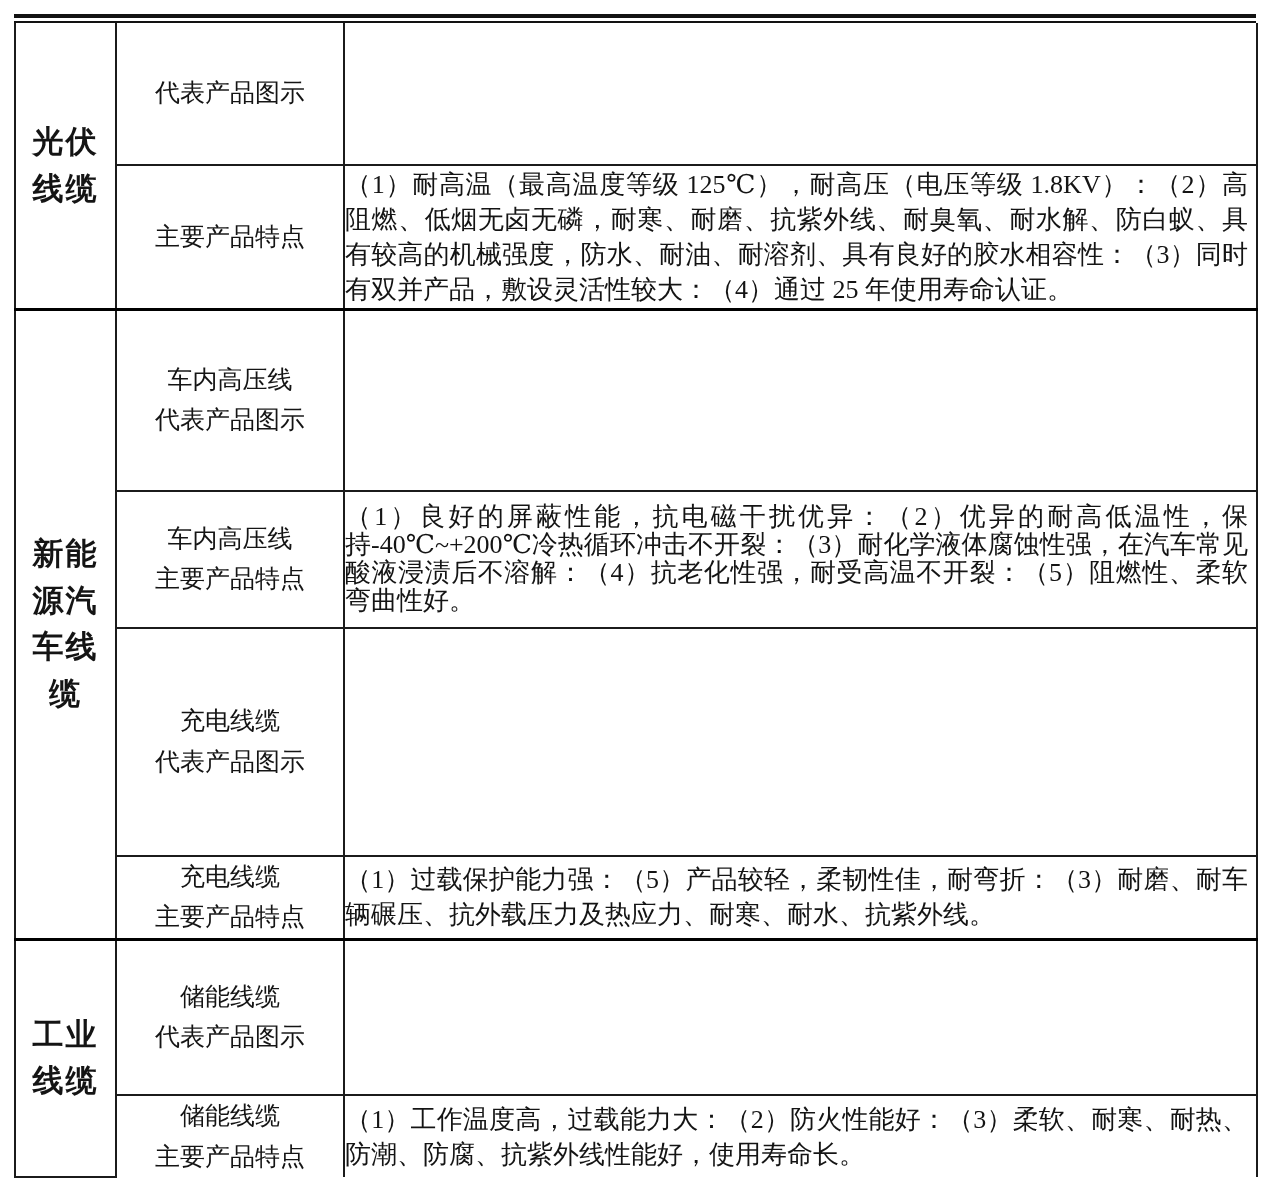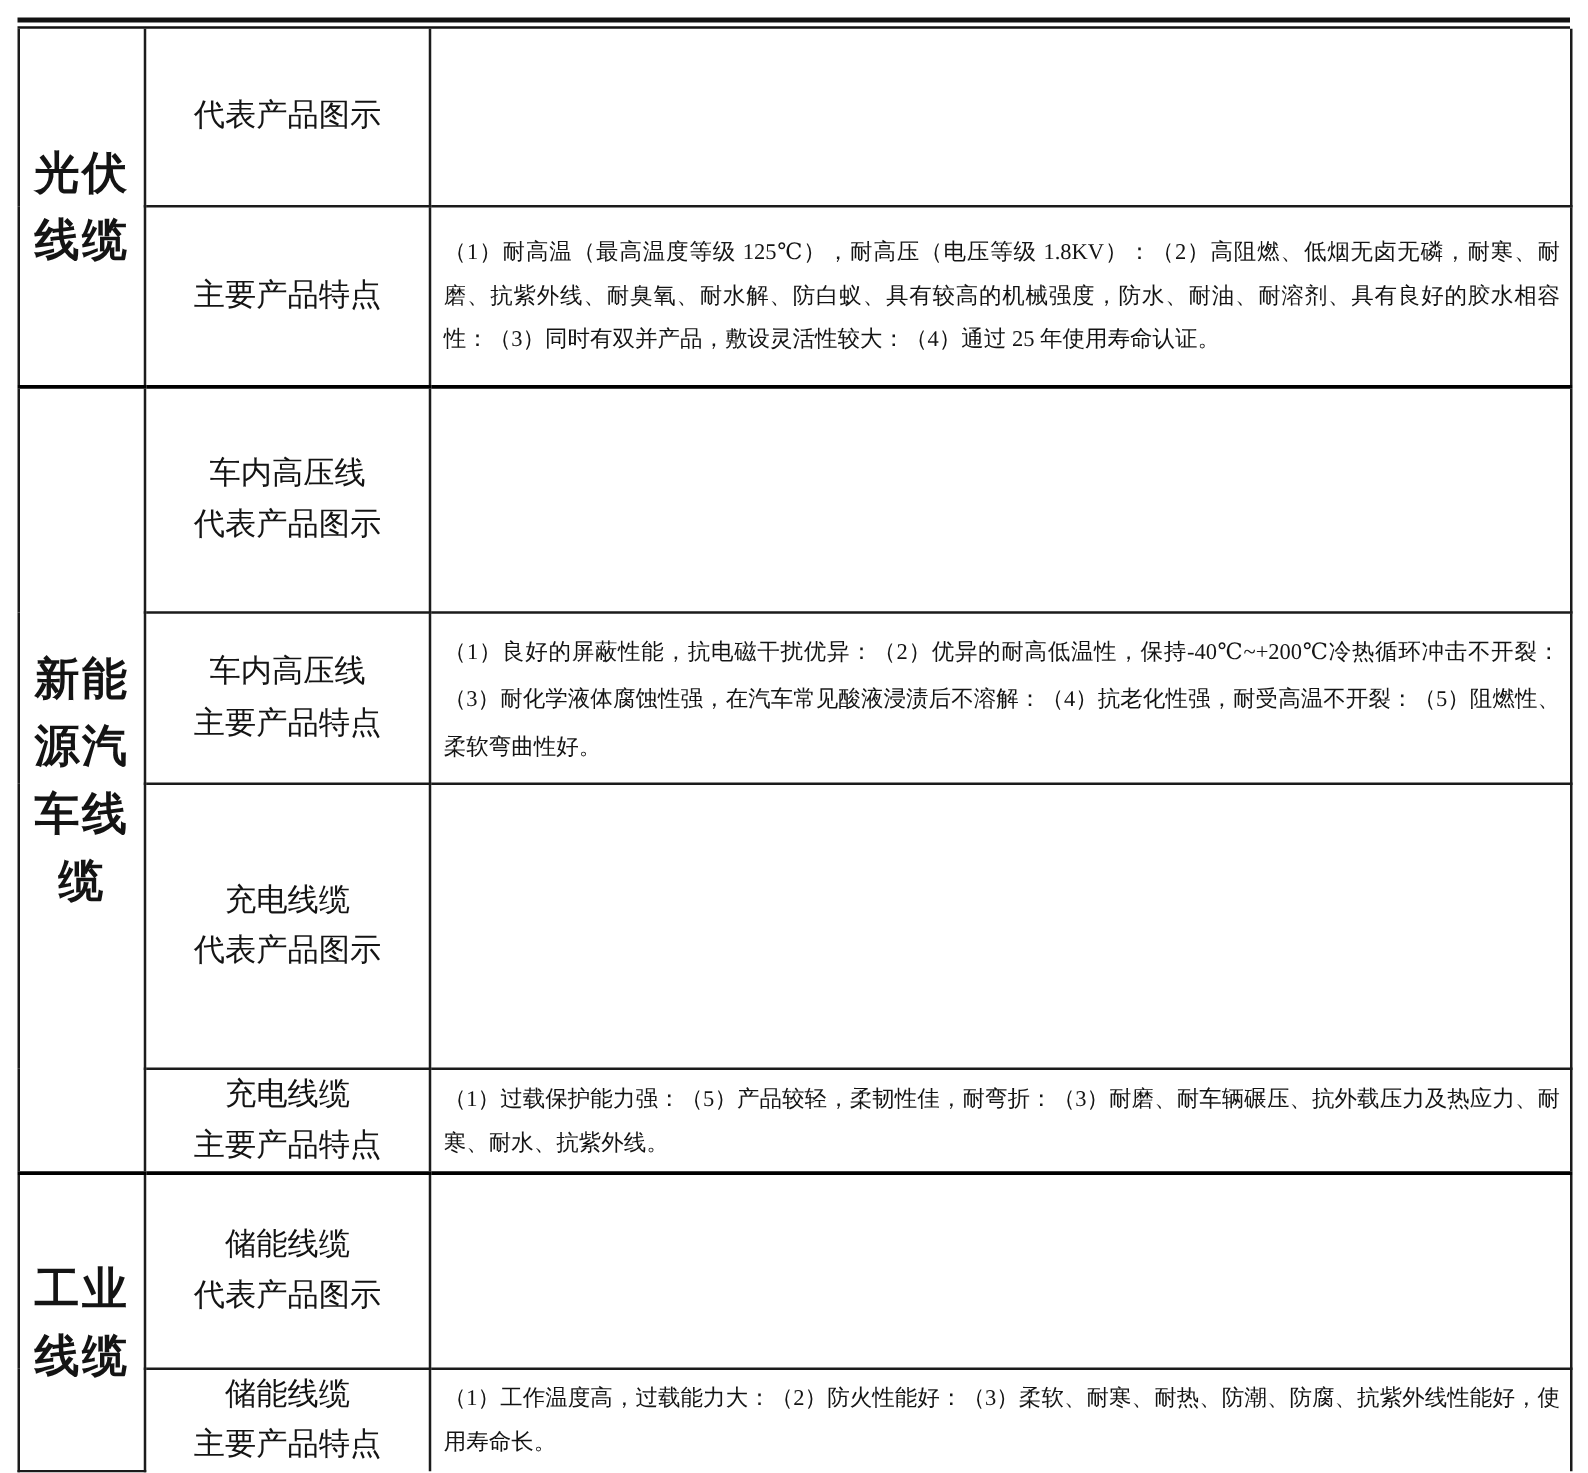--- a/index.html
+++ b/index.html
@@ -11,24 +11,24 @@
   .page { position:absolute; left:0; top:0; width:1270px; height:1178px; background:#fff; }
   .frame { position:absolute; left:14px; top:14px; width:1242px; }
   .dline { height:9px; border-top:4px solid #121212; border-bottom:2px solid #121212; }
 
   table.grid { border-collapse:collapse; width:1242px; table-layout:fixed; }
   .grid td { border:2px solid #1b1b1b; vertical-align:middle; overflow:hidden; }
   .grid tr.first > td { border-top:none; }
   .grid tr.last > td { border-bottom:none; }
   .grid tr.sec > td { border-top:3px solid #000; }
 
-  td.cat { text-align:center; font-weight:bold; font-size:36px; line-height:1.5;
+  td.cat { text-align:center; font-weight:bold; font-size:31px; line-height:1.5;
            white-space:pre-line; letter-spacing:2px; }
   td.rlabel { text-align:center; font-size:25px; line-height:1.62; white-space:pre-line; }
-  td.feature { font-size:18px; line-height:35px; padding:1px 8px 1px 10px; text-align:justify; }
+  td.feature { font-size:26px; line-height:35px; padding:1px 8px 1px 0; text-align:justify; }
   td.content { padding:0; }
 
   .diag { position:relative; width:100%; height:100%; overflow:hidden; }
   .diag.pvbg { background:#f3f6fa; }
   .diag.litebg { background:#fdfdfe; }
 </style>
 </head>
 <body>
 
 <div class="page">
@@ -96,21 +96,21 @@
             
             
             
             
           </div>
         </td>
       </tr>
       <tr style="height:137px">
         <td class="rlabel">车内高压线
 主要产品特点</td>
-        <td class="feature" style="line-height:38px">（1）良好的屏蔽性能，抗电磁干扰优异：（2）优异的耐高低温性，保持-40℃~+200℃冷热循环冲击不开裂：（3）耐化学液体腐蚀性强，在汽车常见酸液浸渍后不溶解：（4）抗老化性强，耐受高温不开裂：（5）阻燃性、柔软弯曲性好。</td>
+        <td class="feature" style="line-height:28px">（1）良好的屏蔽性能，抗电磁干扰优异：（2）优异的耐高低温性，保持-40℃~+200℃冷热循环冲击不开裂：（3）耐化学液体腐蚀性强，在汽车常见酸液浸渍后不溶解：（4）抗老化性强，耐受高温不开裂：（5）阻燃性、柔软弯曲性好。</td>
       </tr>
 
       <tr style="height:228px">
         <td class="rlabel">充电线缆
 代表产品图示</td>
         <td class="content">
           <div class="diag litebg">
             
             
             

